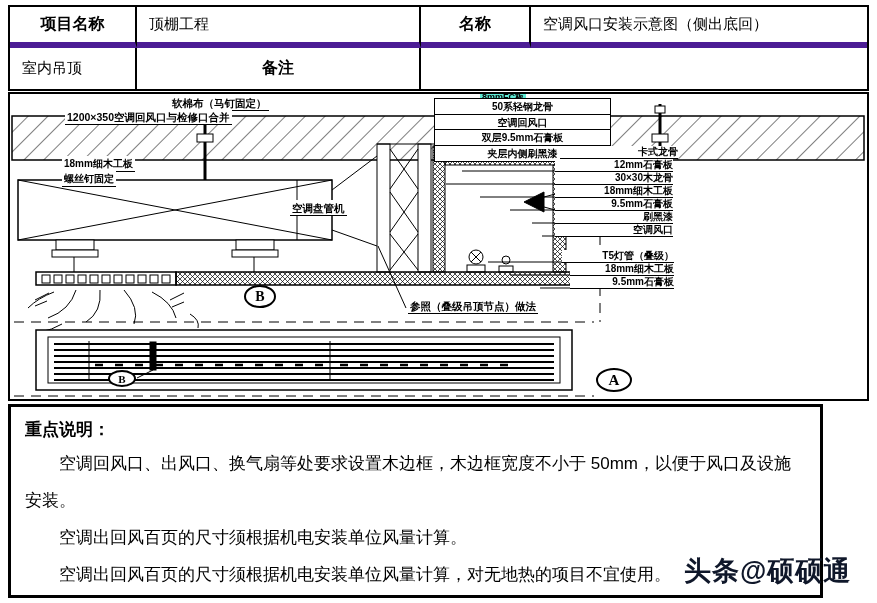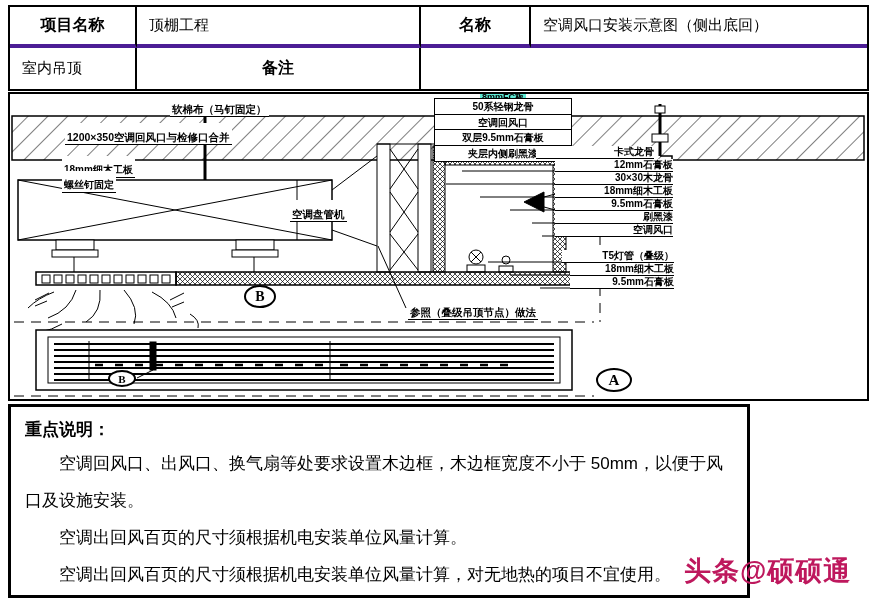--- a/index.html
+++ b/index.html
@@ -4,59 +4,59 @@
 <style>
   * { margin:0; padding:0; box-sizing:border-box; }
   html,body { width:877px; height:603px; background:#fff;
     font-family:"Liberation Sans", sans-serif; color:#000; }
   body { position:relative; overflow:hidden; }
 
   
   .hdr-table { position:absolute; left:8px; top:5px; width:861px; height:86px;
     border:2px solid #000; display:grid;
     grid-template-columns:127px 284px 110px 1fr; grid-template-rows:1fr 1fr; }
-  .hdr-cell { border-right:2px solid #000; border-bottom:4px solid #4c1d95;
+  .hdr-cell { border-right:2px solid #000; border-bottom:6px solid #4c1d95;
     display:flex; align-items:center; }
   .hdr-cell.last-col { border-right:none; }
   .hdr-cell.last-row { border-bottom:none; }
   .hdr-label { justify-content:center; font-weight:bold; font-size:16px; }
   .hdr-value { padding-left:12px; font-size:15px; }
 
   
   .diagram { position:absolute; left:8px; top:92px; width:861px; height:309px;
     border:2px solid #000; background:#fff; overflow:hidden; }
   .diagram svg { position:absolute; left:0; top:0; }
 
   .dlab { position:absolute; font-weight:bold; font-size:10.5px; line-height:12px;
     white-space:nowrap; background:#fff; border-bottom:1.5px solid #000;
-    padding:8px 2px 1px 2px; }
+    padding:2px 2px 1px 2px; }
   .rlabel { position:absolute; height:13px; font-weight:bold; font-size:10px;
     line-height:12px; text-align:right; border-bottom:1.5px solid #000;
     background:#fff; white-space:nowrap; }
-  .slab-box { position:absolute; left:424px; top:4px; width:138px; height:64px;
+  .slab-box { position:absolute; left:424px; top:4px; width:177px; height:64px;
     background:#fff; border:1.5px solid #000; }
   .slab-box .row { height:15.5px; font-size:10px; font-weight:bold;
     text-align:center; line-height:15px; border-bottom:1px solid #000;
     white-space:nowrap; overflow:hidden; }
   .slab-box .row:last-child { border-bottom:none; }
   .tiny-top { position:absolute; left:470px; top:-3px; height:10px; overflow:hidden;
     font-size:9px; font-weight:bold; background:#5eead4; padding:0 2px; }
 
   .marker { position:absolute; border:2px solid #000; border-radius:50%;
     display:flex; align-items:center; justify-content:center;
     font-family:"Liberation Serif", serif; font-weight:bold; background:#fff; }
 
   
-  .notes { position:absolute; left:8px; top:404px; width:742px; height:194px;
+  .notes { position:absolute; left:8px; top:404px; width:815px; height:194px;
     border:3px solid #000; background:#fff; padding:8px 14px; overflow:hidden; }
   .notes-title { font-size:17px; font-weight:bold; line-height:30px; }
   .notes p { font-size:17px; line-height:37px; text-indent:2em; }
 
   .watermark { position:absolute; left:684px; top:553px; font-size:27px;
-    font-weight:bold; color:#be185d; letter-spacing:1px; z-index:5;
+    font-weight:bold; color:#0f172a; letter-spacing:1px; z-index:5;
     white-space:nowrap; }
 </style>
 </head>
 <body>
 
 <div class="hdr-table">
   <div class="hdr-cell hdr-label">项目名称</div>
   <div class="hdr-cell hdr-value">顶棚工程</div>
   <div class="hdr-cell hdr-label">名称</div>
   <div class="hdr-cell hdr-value last-col">空调风口安装示意图（侧出底回）</div>
@@ -209,34 +209,34 @@
       <line x1="478" y1="168" x2="552" y2="168"></line>
       <line x1="500" y1="181" x2="560" y2="181"></line>
       <line x1="530" y1="194" x2="560" y2="194"></line>
       <line x1="396" y1="214" x2="368" y2="152"></line>
       <line x1="500" y1="68" x2="500" y2="58"></line>
     </g>
   </svg>
 
   <div class="tiny-top">8mmFC板</div>
   <div class="dlab" style="left:160px; top:1px;">软棉布（马钉固定）</div>
-  <div class="dlab" style="left:55px; top:15px;margin-top:14px;">1200×350空调回风口与检修口合并</div>
+  <div class="dlab" style="left:55px; top:15px;">1200×350空调回风口与检修口合并</div>
 
   <div class="slab-box">
     <div class="row">50系轻钢龙骨</div>
     <div class="row">空调回风口</div>
     <div class="row">双层9.5mm石膏板</div>
     <div class="row">夹层内侧刷黑漆</div>
   </div>
 
   <div class="dlab" style="left:52px; top:62px; font-size:10px;">18mm细木工板</div>
   <div class="dlab" style="left:52px; top:77px; font-size:10px;">螺丝钉固定</div>
   <div class="dlab" style="left:280px; top:106px;">空调盘管机</div>
 
-  <div class="rlabel" style="left:526px; top:52px;  width:118px;">卡式龙骨</div>
+  <div class="rlabel" style="left:550px; top:52px;  width:118px;">卡式龙骨</div>
   <div class="rlabel" style="left:545px; top:65px;  width:118px;">12mm石膏板</div>
   <div class="rlabel" style="left:545px; top:78px;  width:118px;">30×30木龙骨</div>
   <div class="rlabel" style="left:545px; top:91px;  width:118px;">18mm细木工板</div>
   <div class="rlabel" style="left:545px; top:104px; width:118px;">9.5mm石膏板</div>
   <div class="rlabel" style="left:545px; top:117px; width:118px;">刷黑漆</div>
   <div class="rlabel" style="left:545px; top:130px; width:118px;">空调风口</div>
   <div class="rlabel" style="left:552px; top:156px; width:112px;">T5灯管（叠级）</div>
   <div class="rlabel" style="left:560px; top:169px; width:104px;">18mm细木工板</div>
   <div class="rlabel" style="left:560px; top:182px; width:104px;">9.5mm石膏板</div>
 

